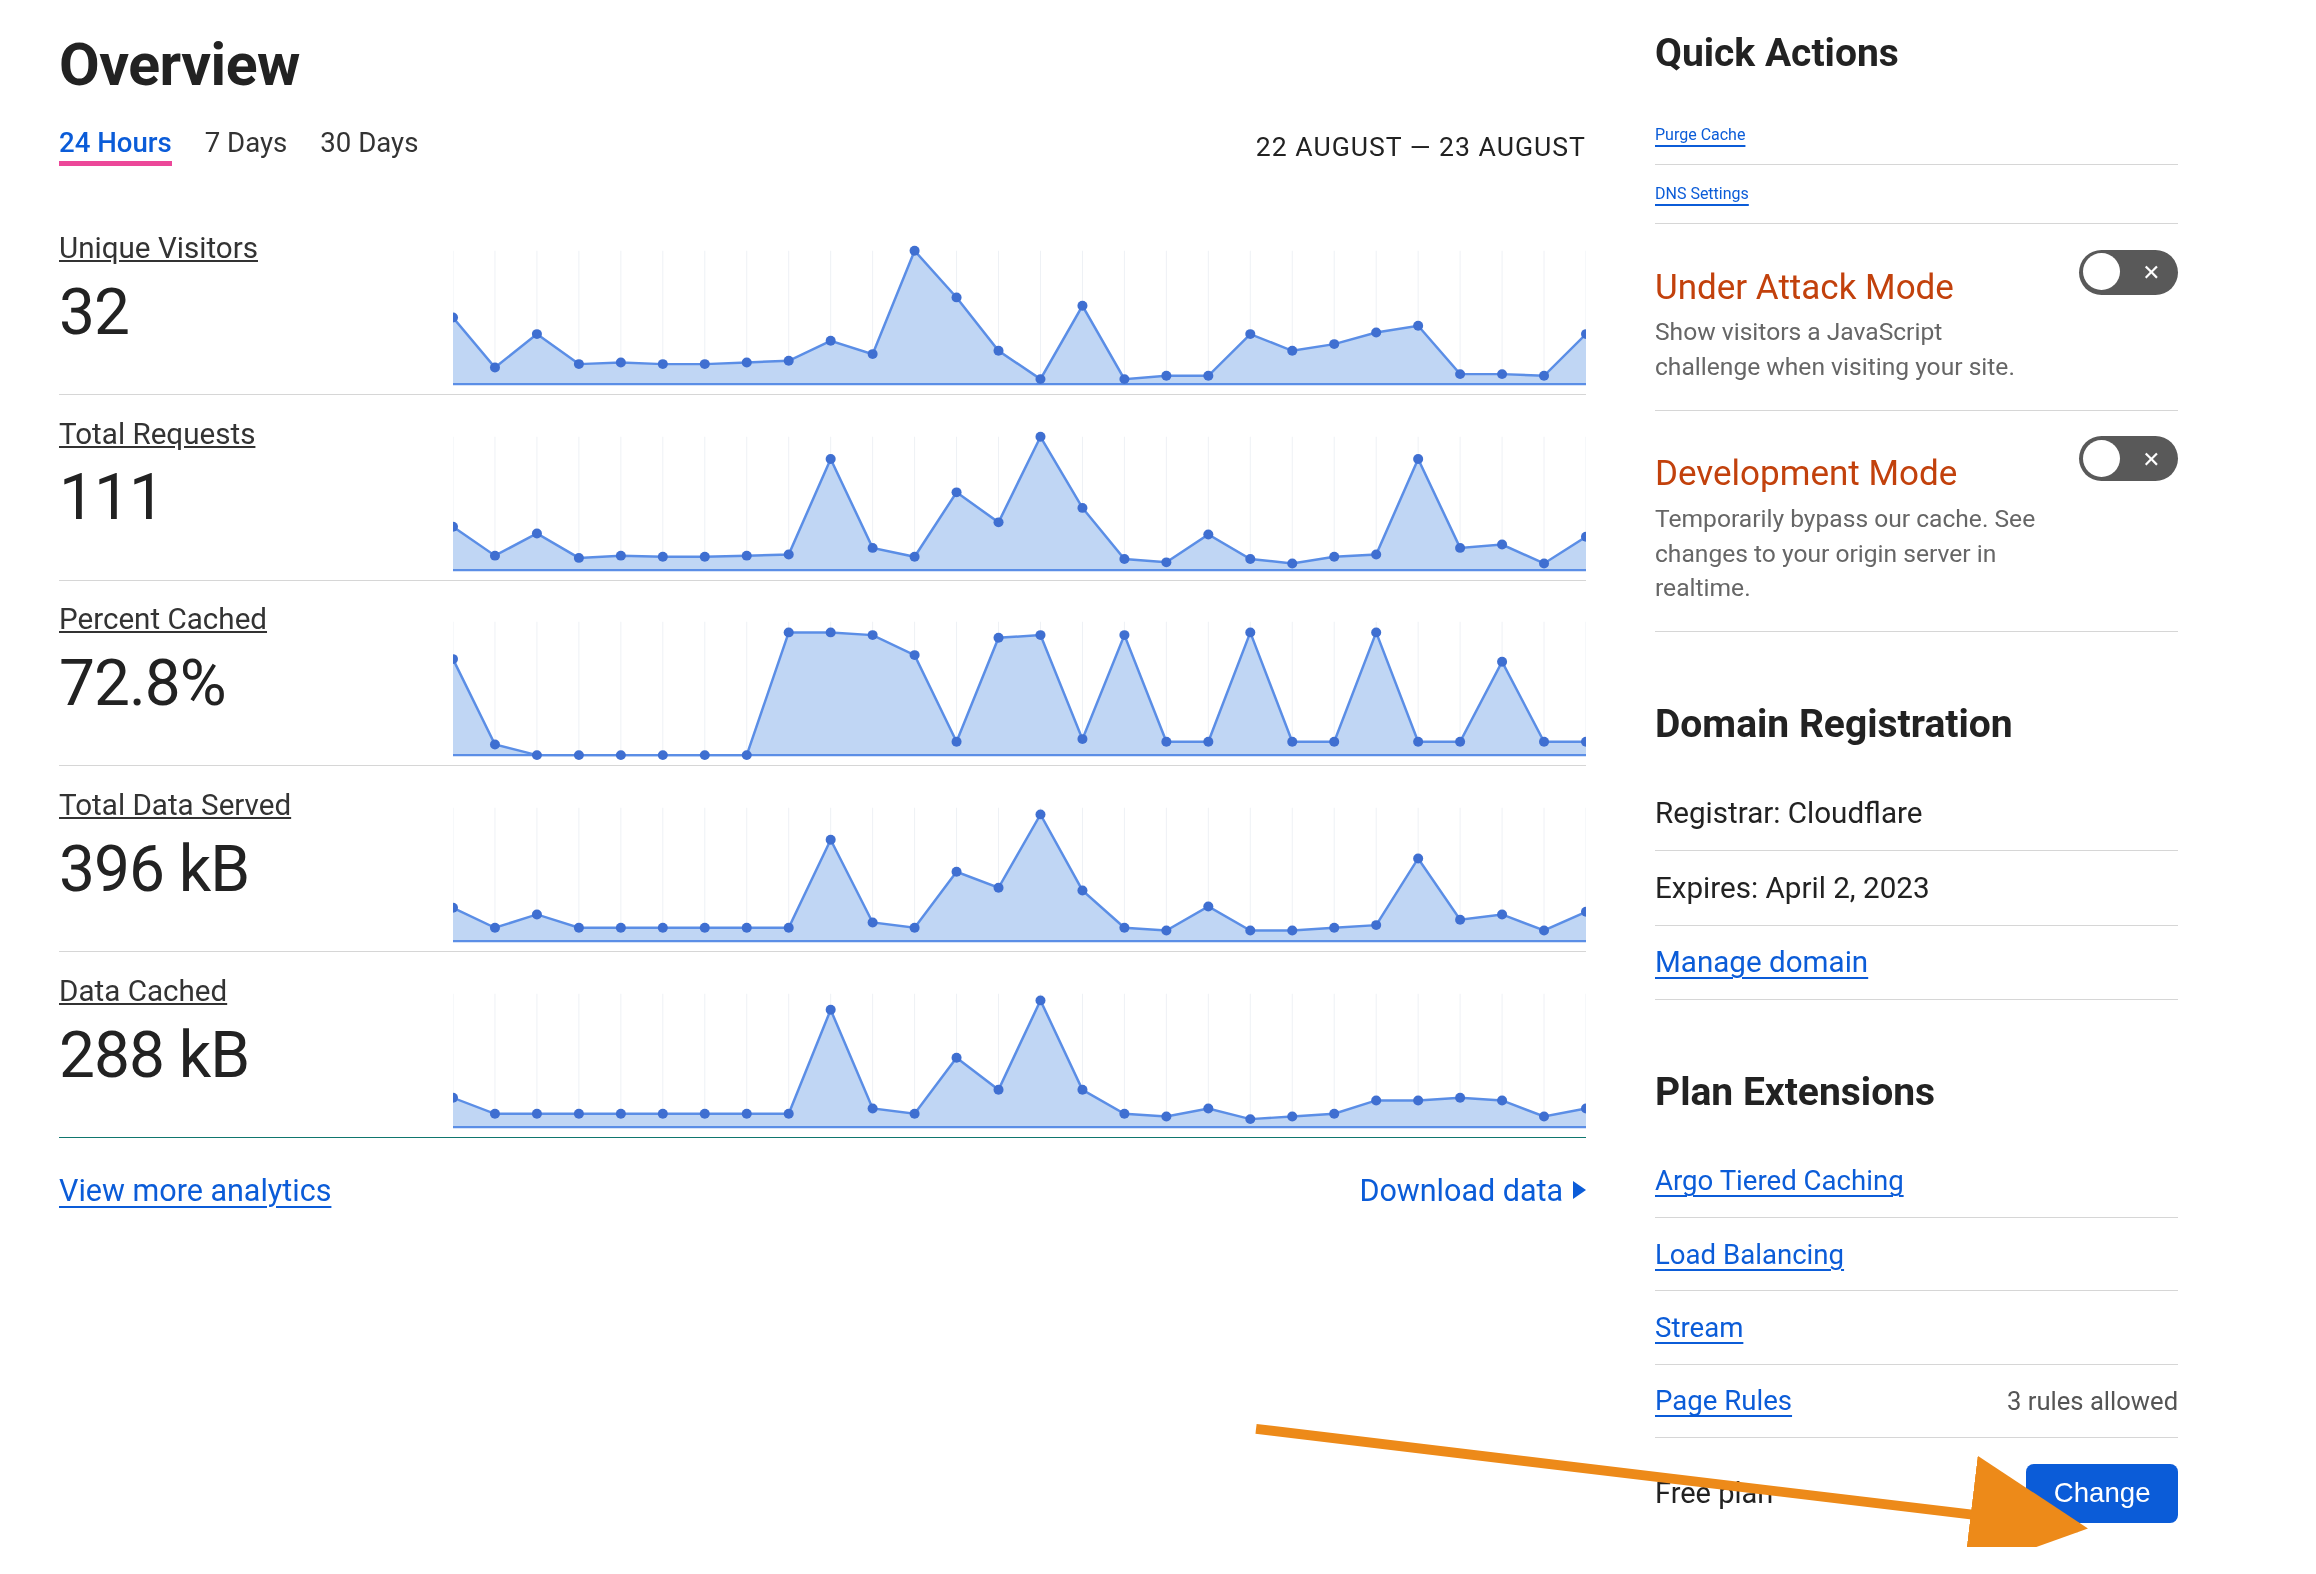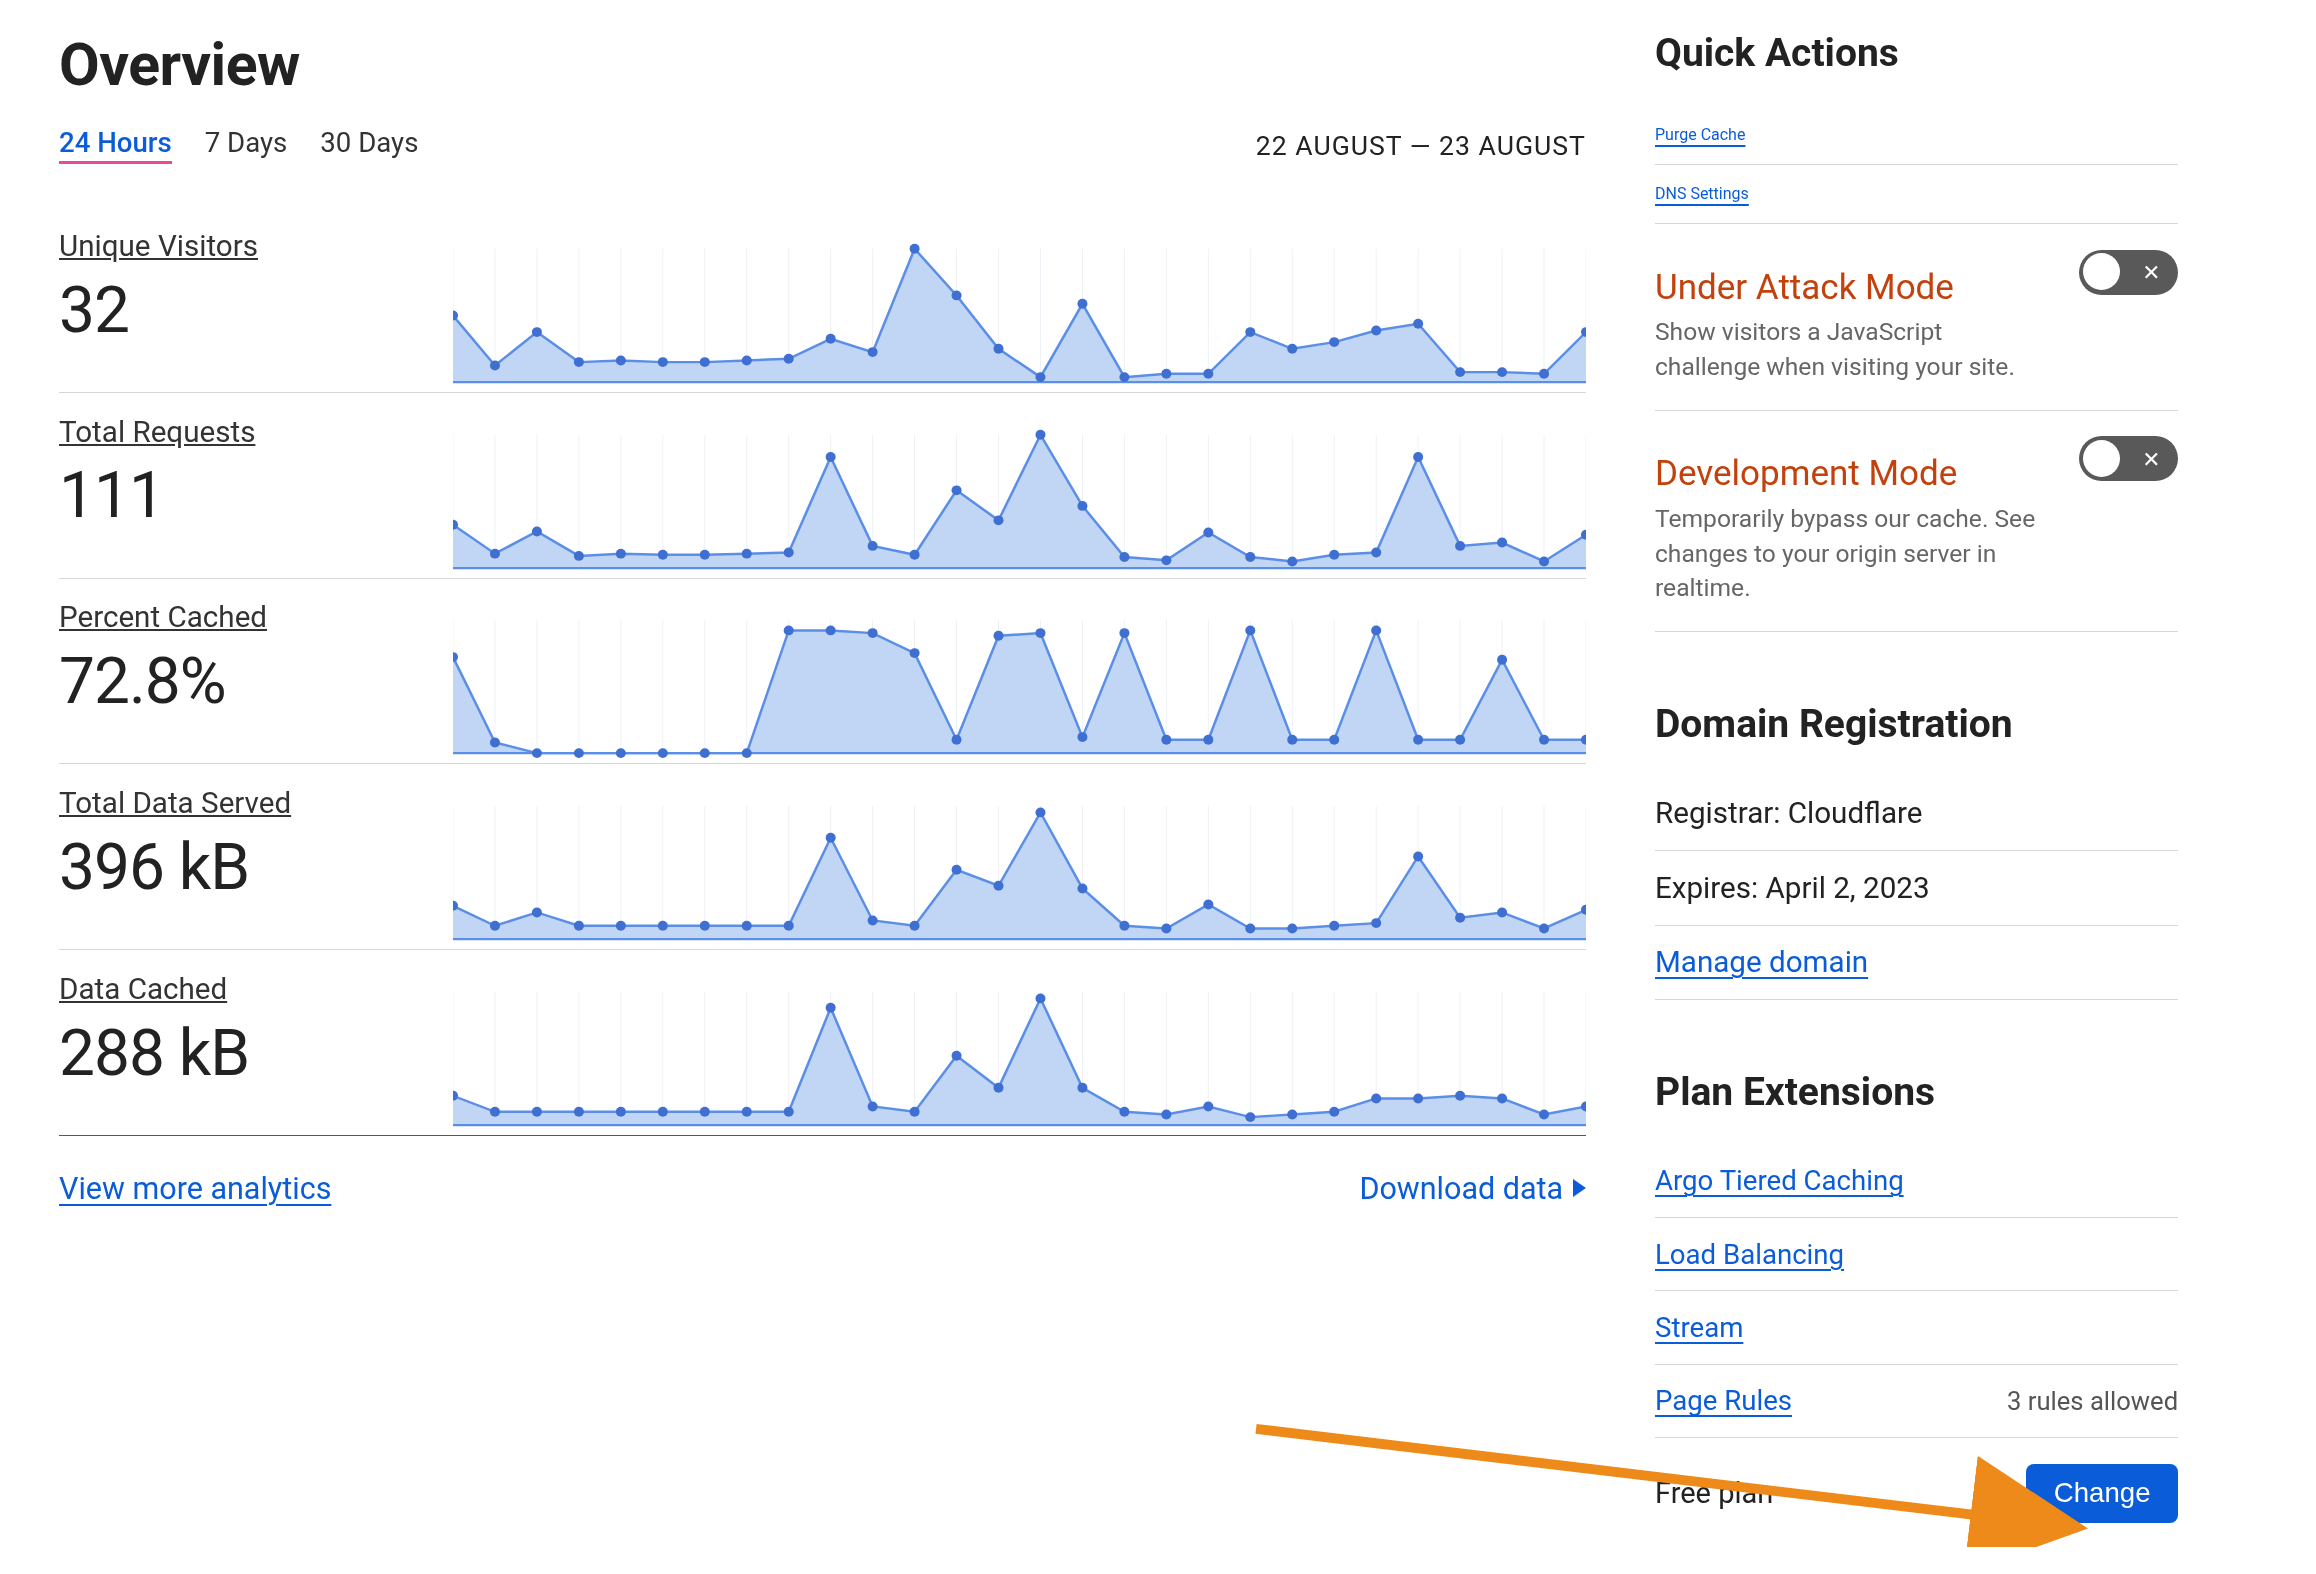--- a/index.html
+++ b/index.html
@@ -6,21 +6,21 @@
 *{box-sizing:border-box;}
 .page{width:2245px;height:1574px;padding:29.6px 59px 39px 59px;display:flex;gap:69px;position:relative;}
 .left{flex:0 0 1527px;}
 .right{flex:1;padding-right:7.9px;}
 
 h1.title{font-size:59px;font-weight:700;margin:0 0 27.6px 0;letter-spacing:-0.5px;}
 
 .tabs-row{display:flex;align-items:center;justify-content:space-between;margin-bottom:43px;}
 .tabs{display:flex;gap:33px;font-size:27.6px;}
 .tab{color:#333;cursor:pointer;padding-bottom:2px;}
-.tab.active{color:#0b5cd8;border-bottom:3px solid #ec4899;font-weight:500;}
+.tab.active{color:#0b5cd8;border-bottom:5px solid #ec4899;font-weight:500;}
 .date-range{font-size:26.6px;letter-spacing:1px;color:#222;}
 
 .metric{display:flex;align-items:flex-start;border-bottom:1px solid #d6d6d6;padding:21.7px 0 0 0;}
 .metric:last-of-type{border-bottom:1px solid #0f766e;}
 .metric-info{flex:0 0 394px;}
 .metric-label{font-size:29.6px;color:#333;margin:0 0 9.9px 0;text-decoration:underline;}
 .metric-value{font-size:64px;font-weight:400;letter-spacing:-1px;margin:0;}
 .spark{flex:1;height:163px;position:relative;}
 .spark svg{position:absolute;inset:0;width:100%;height:100%;}
 

